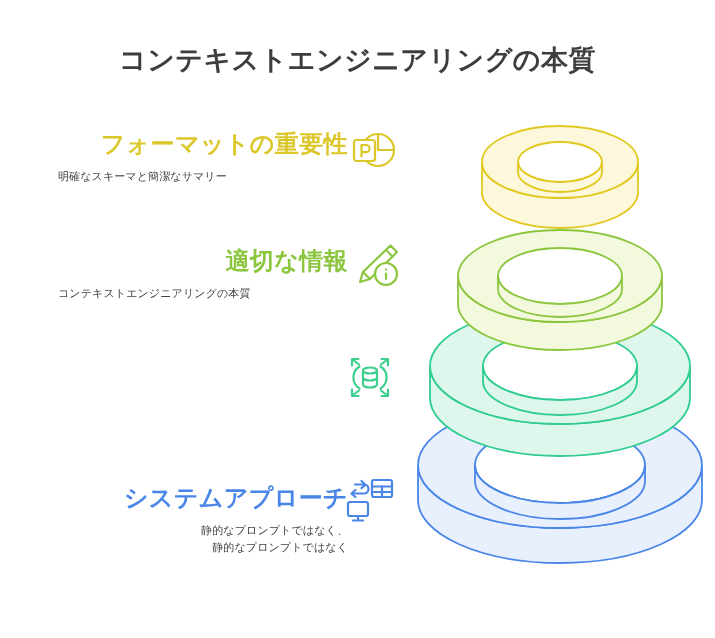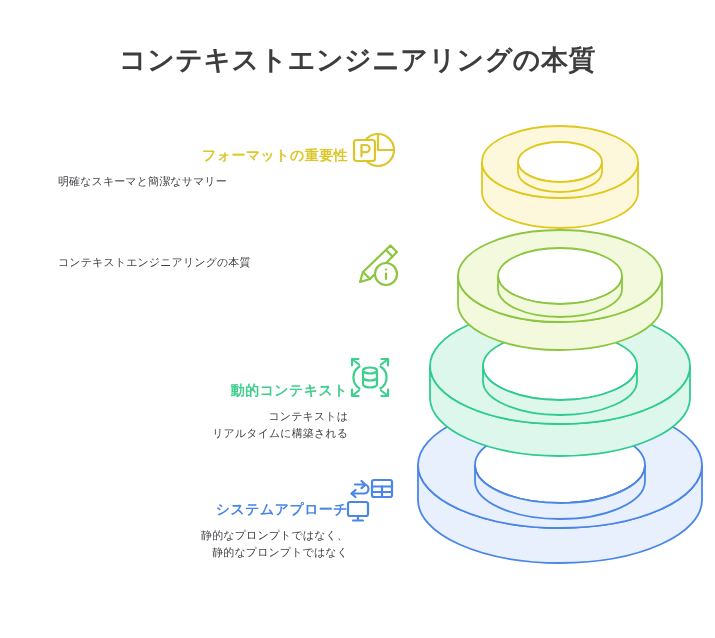--- a/index.html
+++ b/index.html
@@ -34,26 +34,25 @@
   }
 
   
   .item {
     position: absolute;
     left: 58px;
     width: 290px;
   }
   .item-heading {
     text-align: right;
-    font-size: 14px;
+    font-size: 24px;
     font-weight: 700;
     letter-spacing: 0.4px;
     line-height: 1.3;
     white-space: nowrap;
-    margin-top: 18px;
   }
   .item-desc {
     margin-top: 9px;
     font-size: 11px;
     font-weight: 400;
     color: #3f4145;
     line-height: 1.5;
     letter-spacing: 0.1px;
   }
   .desc-left   { text-align: left; }
@@ -102,42 +101,36 @@
   <div class="item-icon" id="icon-0">
     <svg viewBox="0 0 56 56" fill="none" stroke="#dcc72a" stroke-width="2.2" stroke-linecap="round" stroke-linejoin="round">
       <circle cx="32" cy="28" r="16"></circle>
       <path d="M32 12 L32 28 L48 28"></path>
       <rect x="8" y="18" width="21" height="21" rx="2.5" fill="#ffffff"></rect>
       <path d="M15.5 34.5 L15.5 23 L20 23 a3.6 3.6 0 0 1 0 7.2 L15.5 30.2"></path>
     </svg>
   </div>
 
   <div class="item" id="item-1">
+    <div class="item-heading" style="color: rgb(140, 198, 63);">適切な情報</div>
     <div class="item-desc desc-left">
       <div>コンテキストエンジニアリングの本質</div>
     </div>
   </div>
   <div class="item-icon" id="icon-1">
     <svg viewBox="0 0 56 56" fill="none" stroke="#8cc63f" stroke-width="2.2" stroke-linecap="round" stroke-linejoin="round">
       <path d="M42.5 9.5 L49 16 L22 43 L12 46 L15 36 Z"></path>
       <path d="M38 14 L44.5 20.5"></path>
       <path d="M15 36 L22 43"></path>
       <circle cx="38" cy="38" r="11" fill="#ffffff"></circle>
       <path d="M38 33.5 L38 33.6"></path>
       <path d="M38 37.5 L38 43"></path>
     </svg>
   </div>
 
-  <div class="item" id="item-2">
-    <div class="item-heading" style="color: rgb(62, 207, 142);">動的コンテキスト</div>
-    <div class="item-desc desc-right">
-      <div>コンテキストは</div>
-      <div>リアルタイムに構築される</div>
-    </div>
-  </div>
   <div class="item-icon" id="icon-2">
     <svg viewBox="0 0 56 56" fill="none" stroke="#3ecf8e" stroke-width="2.2" stroke-linecap="round" stroke-linejoin="round">
       <ellipse cx="28" cy="20.5" rx="7" ry="3"></ellipse>
       <path d="M21 20.5 L21 34.5 a7 3 0 0 0 14 0 L35 20.5"></path>
       <path d="M21 27.5 a7 3 0 0 0 14 0"></path>
       <path d="M17.5 16.5 a13 13 0 0 0 0 22"></path>
       <path d="M38.5 16.5 a13 13 0 0 1 0 22"></path>
       <path d="M10 15.5 L10 9 L16.5 9"></path>
       <path d="M17 14.5 L10.5 9.5"></path>
       <path d="M46 15.5 L46 9 L39.5 9"></path>

